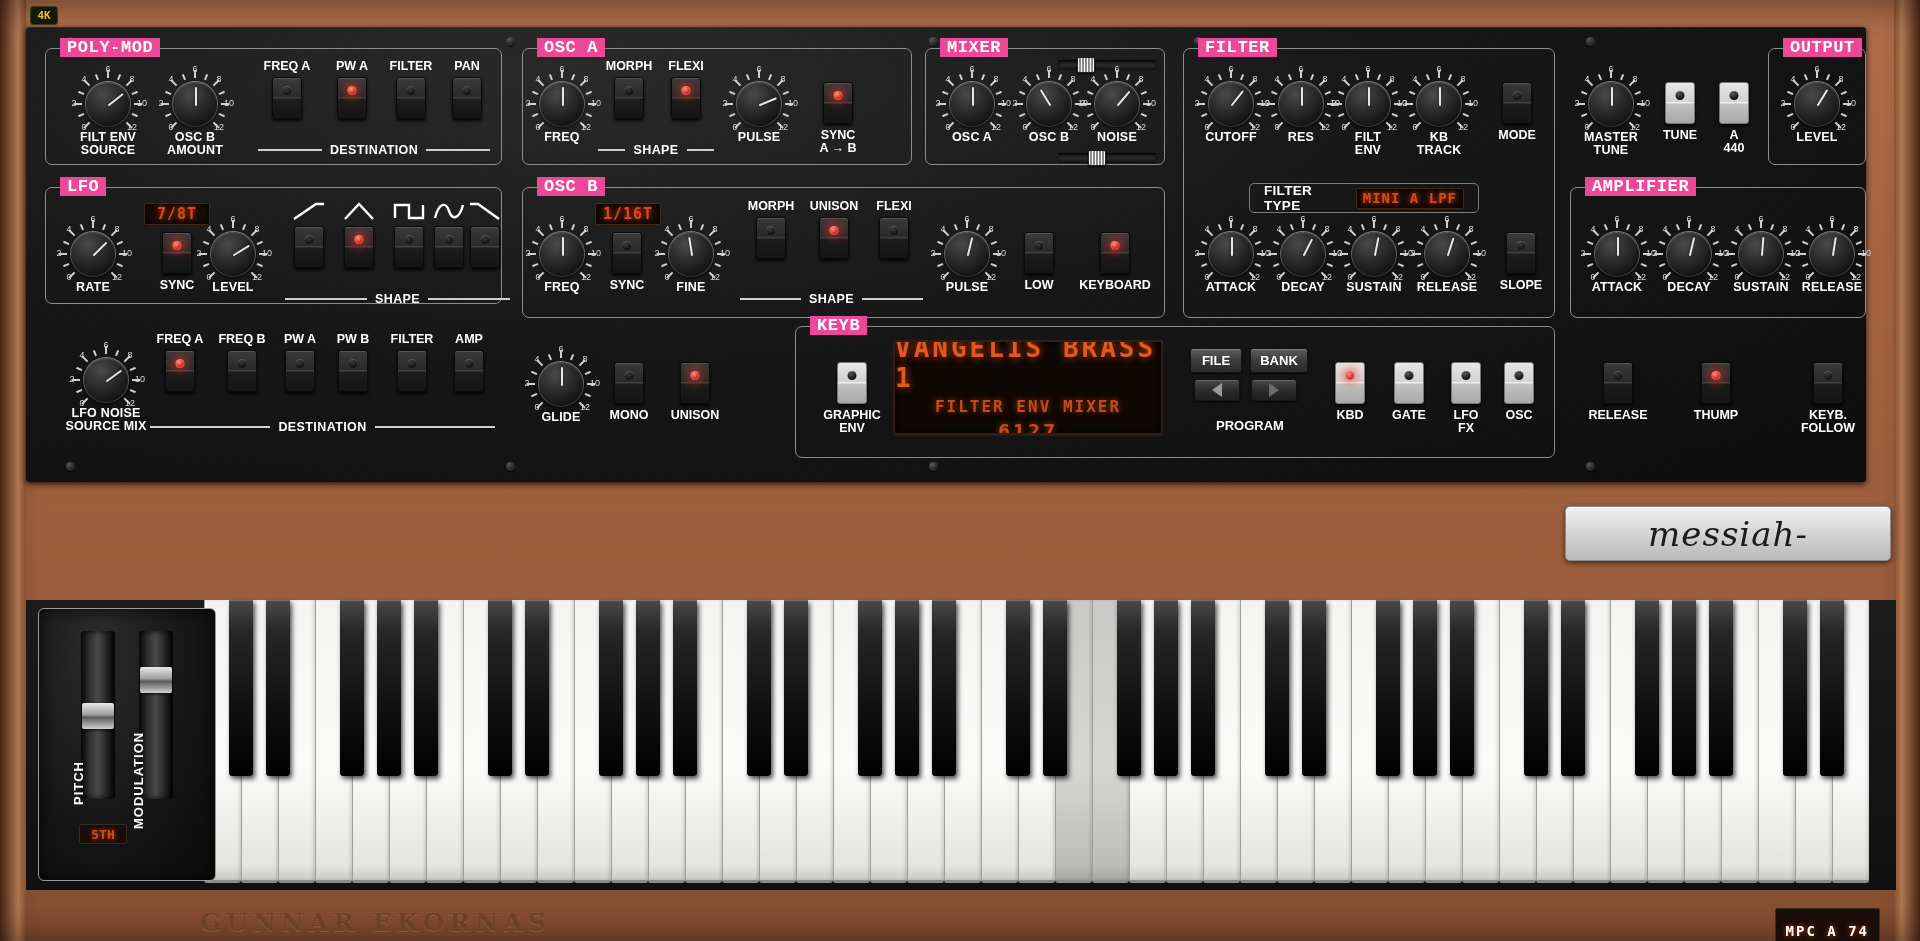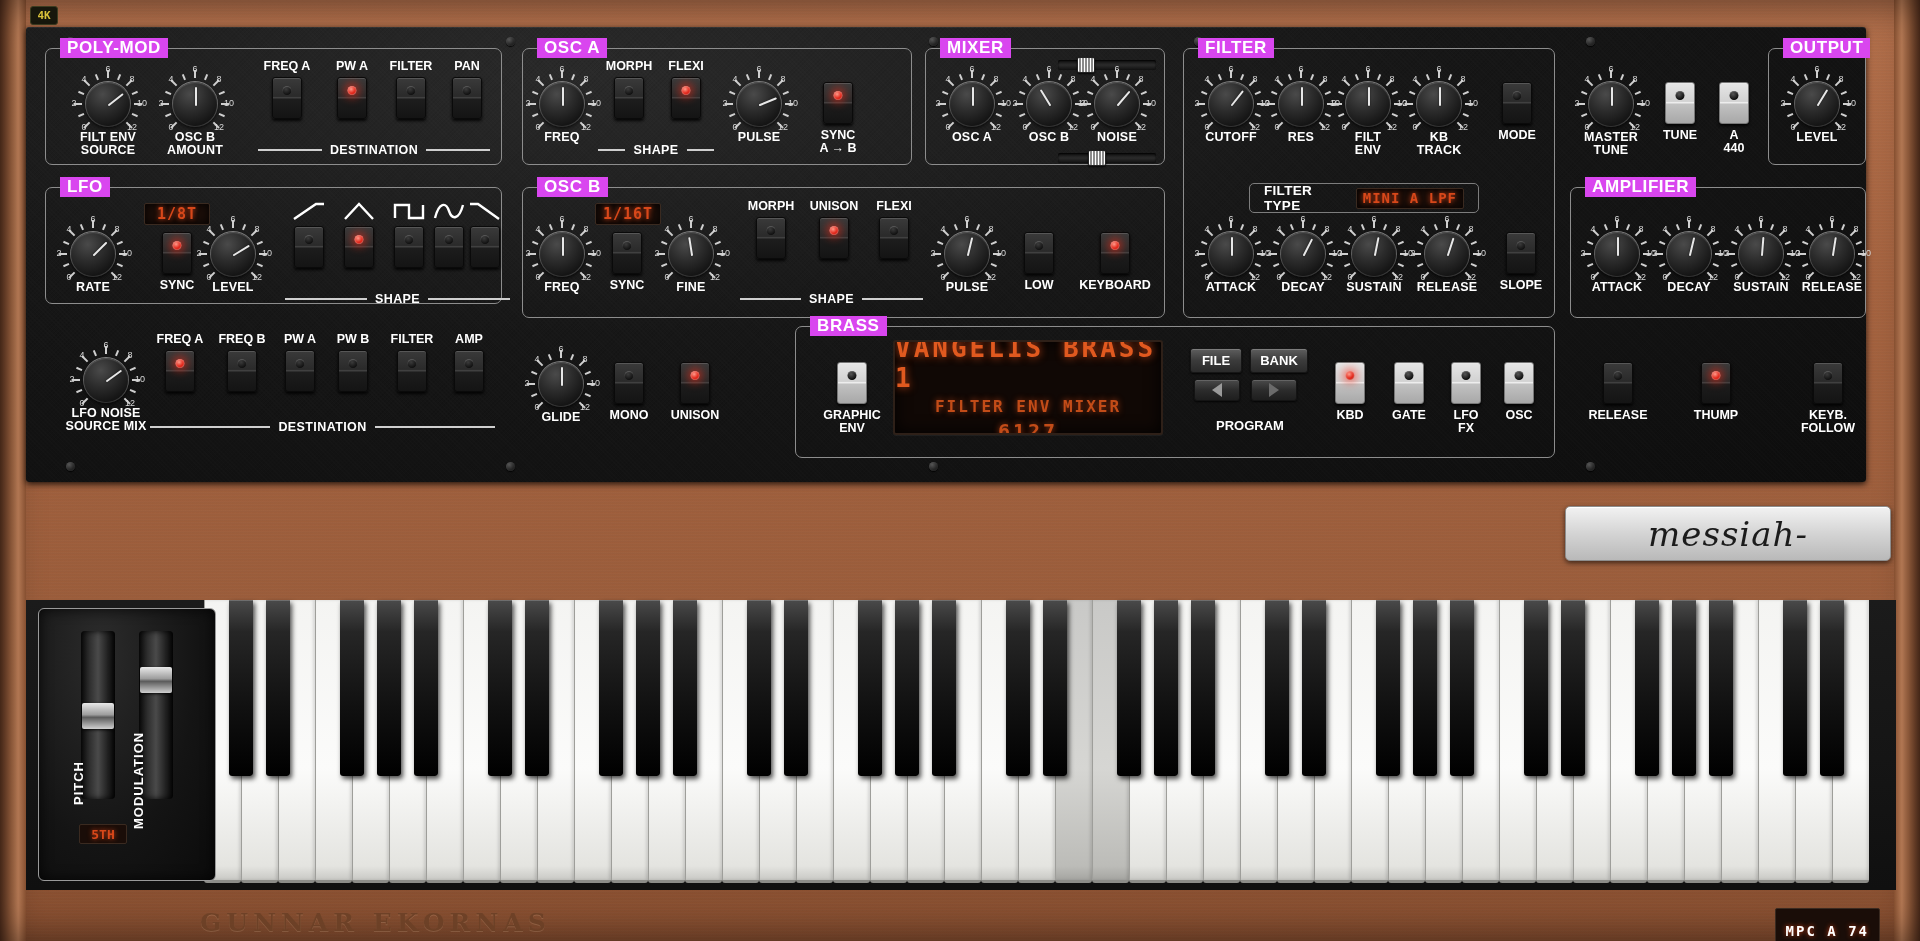--- a/index.html
+++ b/index.html
@@ -55,24 +55,24 @@
   }
 
   
   .group {
     position: absolute;
     border: 1px solid #8d8d8d;
     border-radius: 7px;
   }
   .group > .legend {
     position: absolute; top: -11px; left: 14px;
-    background: #d946ef;
+    background: #ec4899;
     padding: 0 7px;
     color: #fff; font-weight: bold; font-size: 17px;
-    letter-spacing: .6px; white-space: nowrap;
+    letter-spacing: .6px; white-space: nowrap; font-family: Liberation Mono, monospace;
   }
 
   
   .knob-wrap { position: absolute; text-align: center; }
   .knob {
     position: relative; width: 44px; height: 44px; margin: 0 auto;
     border-radius: 50%;
     background:
       radial-gradient(circle at 38% 28%, #4a4a4a 0%, #2c2c2c 40%, #151515 75%, #0b0b0b 100%);
     box-shadow: 0 2px 4px rgba(0,0,0,.9), inset 0 1px 1px rgba(255,255,255,.18),
@@ -386,21 +386,21 @@
 
   <div class="group" style="left:1768px; top:48px; width:98px; height:117px;">
     <div class="legend">OUTPUT</div>
   </div>
 
   <div class="group" style="left:1570px; top:187px; width:296px; height:131px;">
     <div class="legend">AMPLIFIER</div>
   </div>
 
   <div class="group" style="left:795px; top:326px; width:760px; height:132px;">
-    <div class="legend">BRASS</div>
+    <div class="legend">KEYB</div>
   </div>
 
   <div class="knob-wrap" style="left:72px; top:82px; width:72px;">
     <div class="knob">
       <div class="knob-ticks">
           <i style="transform: rotate(-135deg); height: 8px; top: -34px; transform-origin: 1px 34px;"></i>
           <i style="transform: rotate(-112.5deg);"></i>
           <i style="transform: rotate(-90deg); height: 8px; top: -34px; transform-origin: 1px 34px;"></i>
           <i style="transform: rotate(-67.5deg);"></i>
           <i style="transform: rotate(-45deg); height: 8px; top: -34px; transform-origin: 1px 34px;"></i>
@@ -479,21 +479,21 @@
         <span class="led"></span>
       </div>
   </div>
   <div class="underline-label" style="left:258px; top:143px; width:232px;">
     <span class="ln"></span>
     <span class="txt">DESTINATION</span>
     <span class="ln"></span>
   </div>
 
   <div class="mini-display" style="left:144px; top:203px; width:66px; height:22px;">
-    <span>1/8T</span>
+    <span>7/8T</span>
   </div>
   <div class="knob-wrap" style="left:55px; top:232px; width:76px;">
     <div class="knob">
       <div class="knob-ticks">
           <i style="transform: rotate(-135deg); height: 8px; top: -34px; transform-origin: 1px 34px;"></i>
           <i style="transform: rotate(-112.5deg);"></i>
           <i style="transform: rotate(-90deg); height: 8px; top: -34px; transform-origin: 1px 34px;"></i>
           <i style="transform: rotate(-67.5deg);"></i>
           <i style="transform: rotate(-45deg); height: 8px; top: -34px; transform-origin: 1px 34px;"></i>
           <i style="transform: rotate(-22.5deg);"></i>

